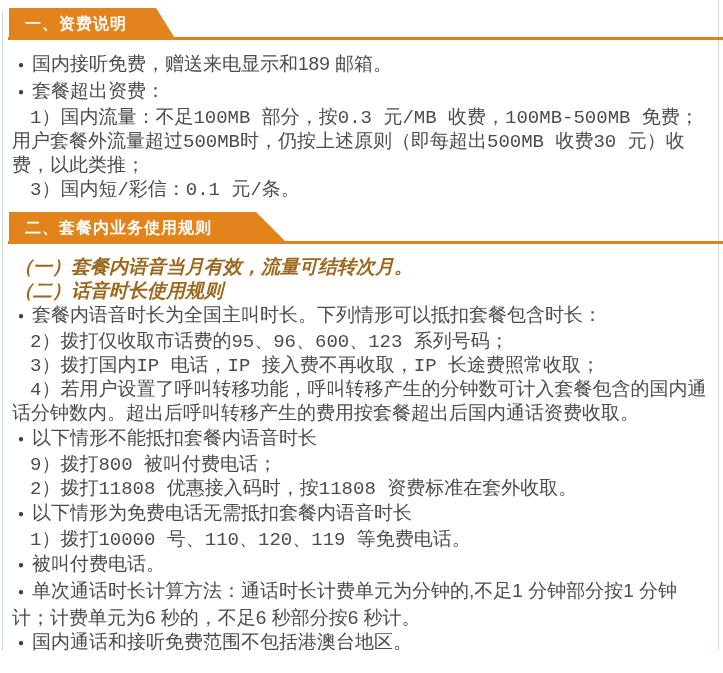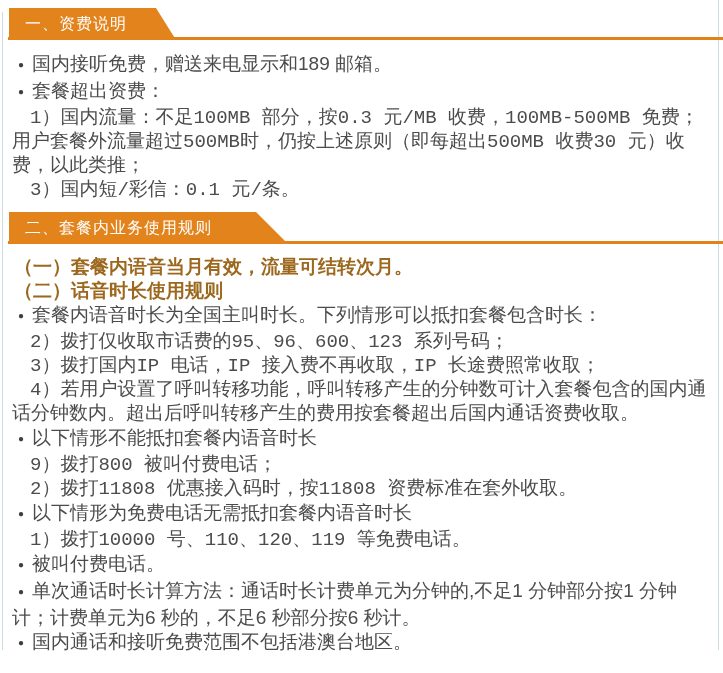--- a/index.html
+++ b/index.html
@@ -10,41 +10,41 @@
   .border-left{position:absolute;left:2px;top:12px;height:638px;width:0;
     border-left:1px solid var(--border,#ccdbe0);}
   .border-right{position:absolute;right:4px;top:0;height:650px;width:0;
     border-right:1px solid var(--border,#ccdbe0);}
 
   
   .ribbon-underline{position:absolute;left:8px;right:0;height:3px;
     background:var(--underline,#e0811a);}
   .ribbon-banner{position:absolute;left:9px;height:32px;
     background:var(--accent,#e2831c);}
-  .ribbon-banner .ribbon-title{display:block;color:#ffffff;font-weight:normal;
+  .ribbon-banner .ribbon-title{display:block;color:#ffffff;font-weight:bold;
     font-size:16px;line-height:32px;padding-left:16px;letter-spacing:1px;
     white-space:nowrap;}
   #ribbon1-banner{top:8px;width:167px;
     clip-path:polygon(0 0,calc(100% - 20px) 0,100% 100%,0 100%);}
   #ribbon1-underline{top:37px;}
   #ribbon2-banner{top:212px;width:279px;
     clip-path:polygon(0 0,calc(100% - 32px) 0,100% 100%,0 100%);}
   #ribbon2-underline{top:241px;}
 
   
   .body-block{position:absolute;left:12px;right:10px;color:var(--text,#4c4c4c);
     font-size:19px;}
   #section1-body{top:52px;}
   #section2-body{top:255px;}
   .line{margin:0;line-height:24px;}
   .line.bullet{text-indent:6px;}
   .line.bullet::before{content:"●";font-size:10px;color:#3f3f3f;
     margin-right:8px;position:relative;top:-2px;}
   .line.num{text-indent:18px;font-family:Liberation Mono, monospace;}
-  .line.head{color:var(--brown,#9c681e);font-weight:bold;text-indent:2px;}
+  .line.head{color:var(--brown,#9c681e);font-weight:bold;text-indent:2px;font-style:italic;}
 </style>
 </head>
 <body>
 
 <div class="page">
 
   <div class="border-left"></div>
   <div class="border-right"></div>
 
   <div class="ribbon-underline" id="ribbon1-underline"></div>

